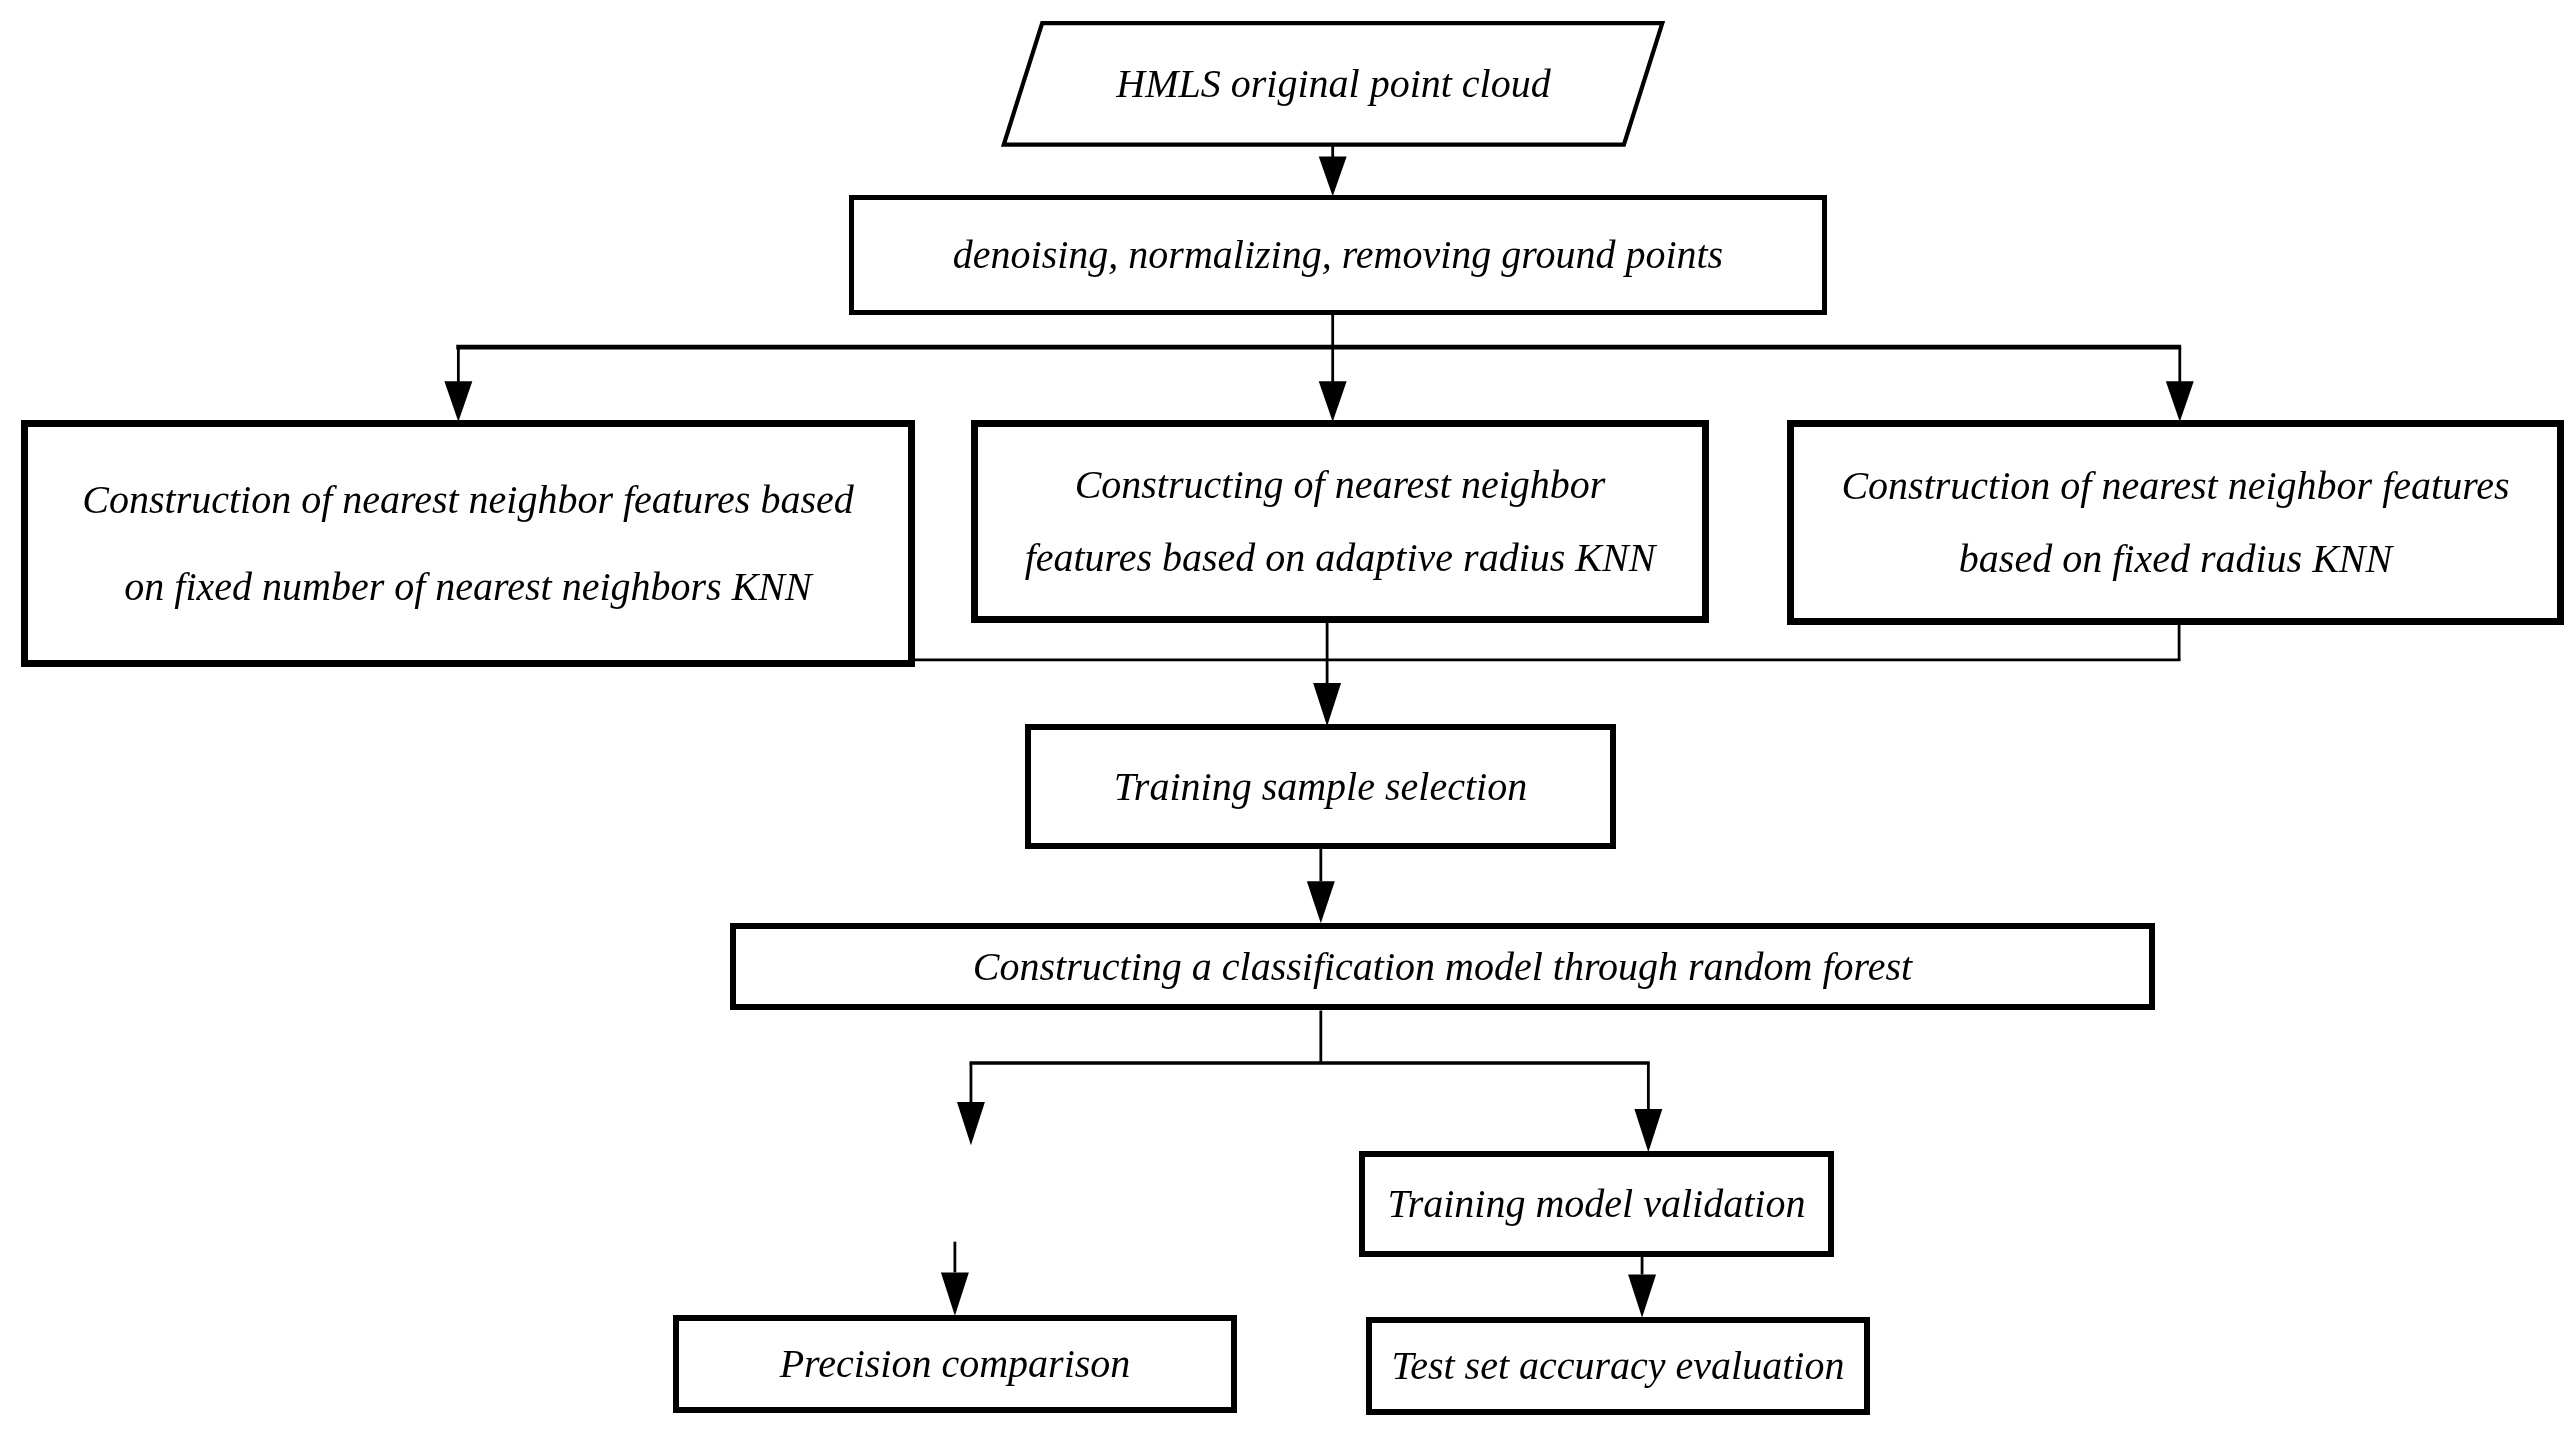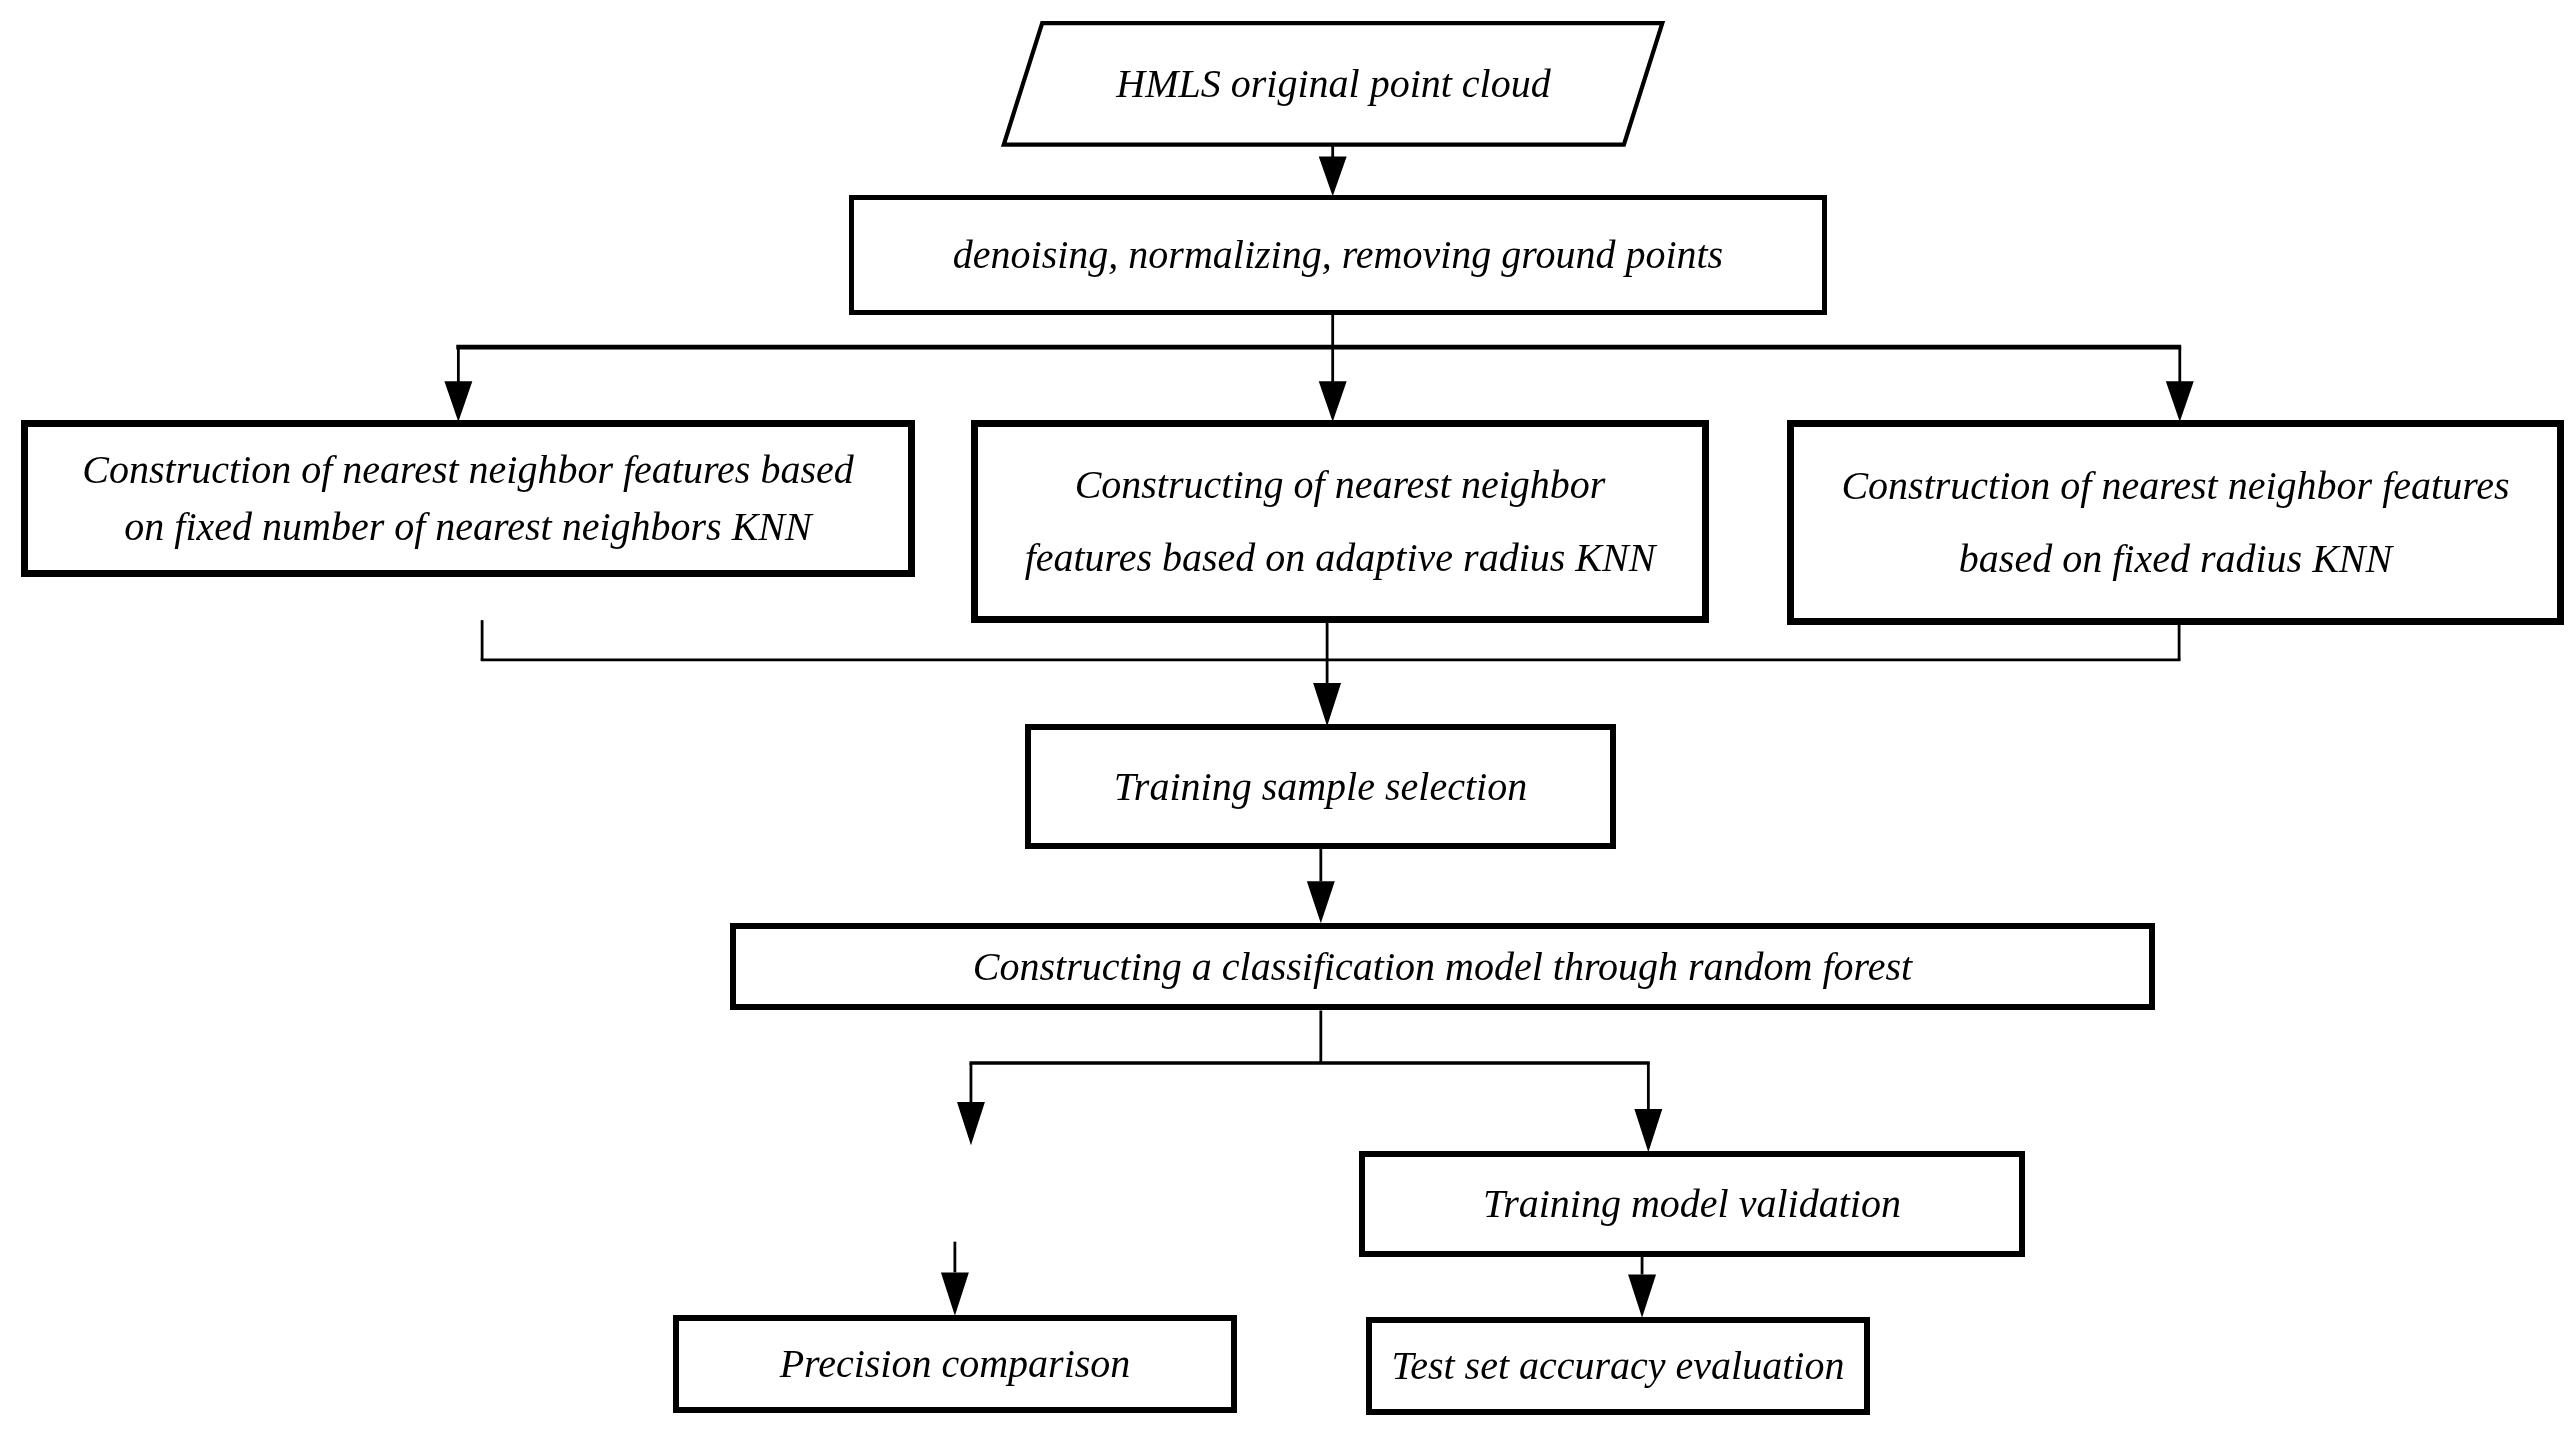--- a/index.html
+++ b/index.html
@@ -105,21 +105,21 @@
   </svg>
 
   <div class="node plain" style="left:1004px; top:23px; width:659px; height:122px;">
     <span>HMLS original point cloud</span>
   </div>
 
   <div class="node" style="left:849px; top:195px; width:978px; height:120px; border-width:5.6px;">
     <span>denoising, normalizing, removing ground points</span>
   </div>
 
-  <div class="node thick two-line" style="left:21px; top:420px; width:894px; height:157px;">
+  <div class="node thick two-line" style="left:21px; top:420px; width:894px; height:247px;">
     <span>Construction of nearest neighbor features based</span>
     <span>on fixed number of nearest neighbors KNN</span>
   </div>
 
   <div class="node thick two-line" style="left:971px; top:420px; width:738px; height:203px;">
     <span>Constructing of nearest neighbor</span>
     <span>features based on adaptive radius KNN</span>
   </div>
 
   <div class="node thick two-line" style="left:1787px; top:420px; width:777px; height:205px;">
@@ -129,21 +129,21 @@
 
   <div class="node" style="left:1025px; top:724px; width:591px; height:125px;">
     <span>Training sample selection</span>
   </div>
 
   <div class="node" style="left:730px; top:923px; width:1425px; height:87px;">
     <span>Constructing a classification model through random forest</span>
   </div>
 
 
-  <div class="node" style="left:1359px; top:1151px; width:666px; height:106px;">
+  <div class="node" style="left:1359px; top:1151px; width:475px; height:106px;">
     <span>Training model validation</span>
   </div>
 
   <div class="node" style="left:673px; top:1315px; width:564px; height:98px;">
     <span>Precision comparison</span>
   </div>
 
   <div class="node" style="left:1366px; top:1317px; width:504px; height:98px;">
     <span>Test set accuracy evaluation</span>
   </div>

